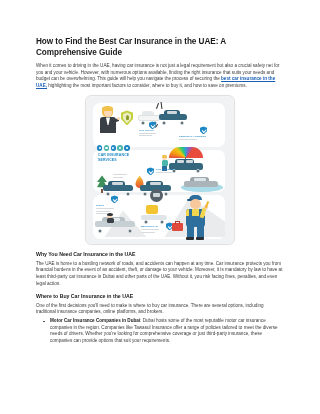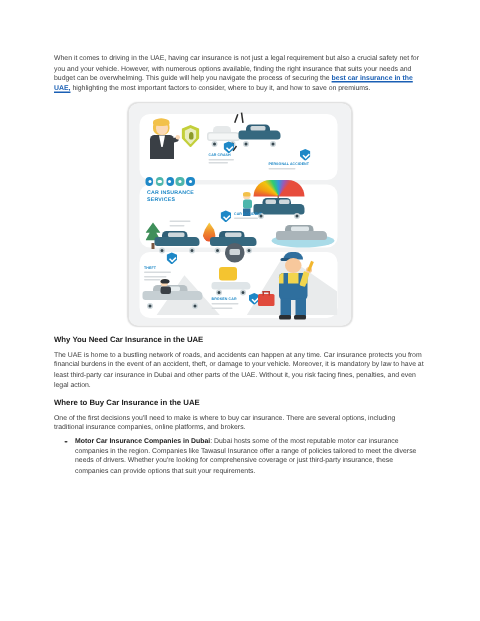--- a/index.html
+++ b/index.html
@@ -173,20 +173,21 @@
     background:#3c3c3c;
     border-radius:50%;
   }
   ul.bullets li b{color:#1a1a1a;}
 </style>
 </head>
 <body>
 
 <div class="page">
 
+  <h1 class="doc-title">How to Find the Best Car Insurance in the UAE: A Comprehensive Guide</h1>
 
   <p class="para"><span>When it comes to driving in the UAE, having car insurance is not just a legal requirement but also a crucial safety net for you and your vehicle. However, with numerous options available, finding the right insurance that suits your needs and budget can be overwhelming. This guide will help you navigate the process of securing the </span><a class="lnk" href="#">best car insurance in the UAE,</a><span> highlighting the most important factors to consider, where to buy it, and how to save on premiums.</span></p>
 
   <div class="figure">
     <div class="infographic">
       <div class="ig-bg"></div>
       <div class="ig-inner">
 
         <div class="band bandA"></div>
         <div class="band bandB"></div>

